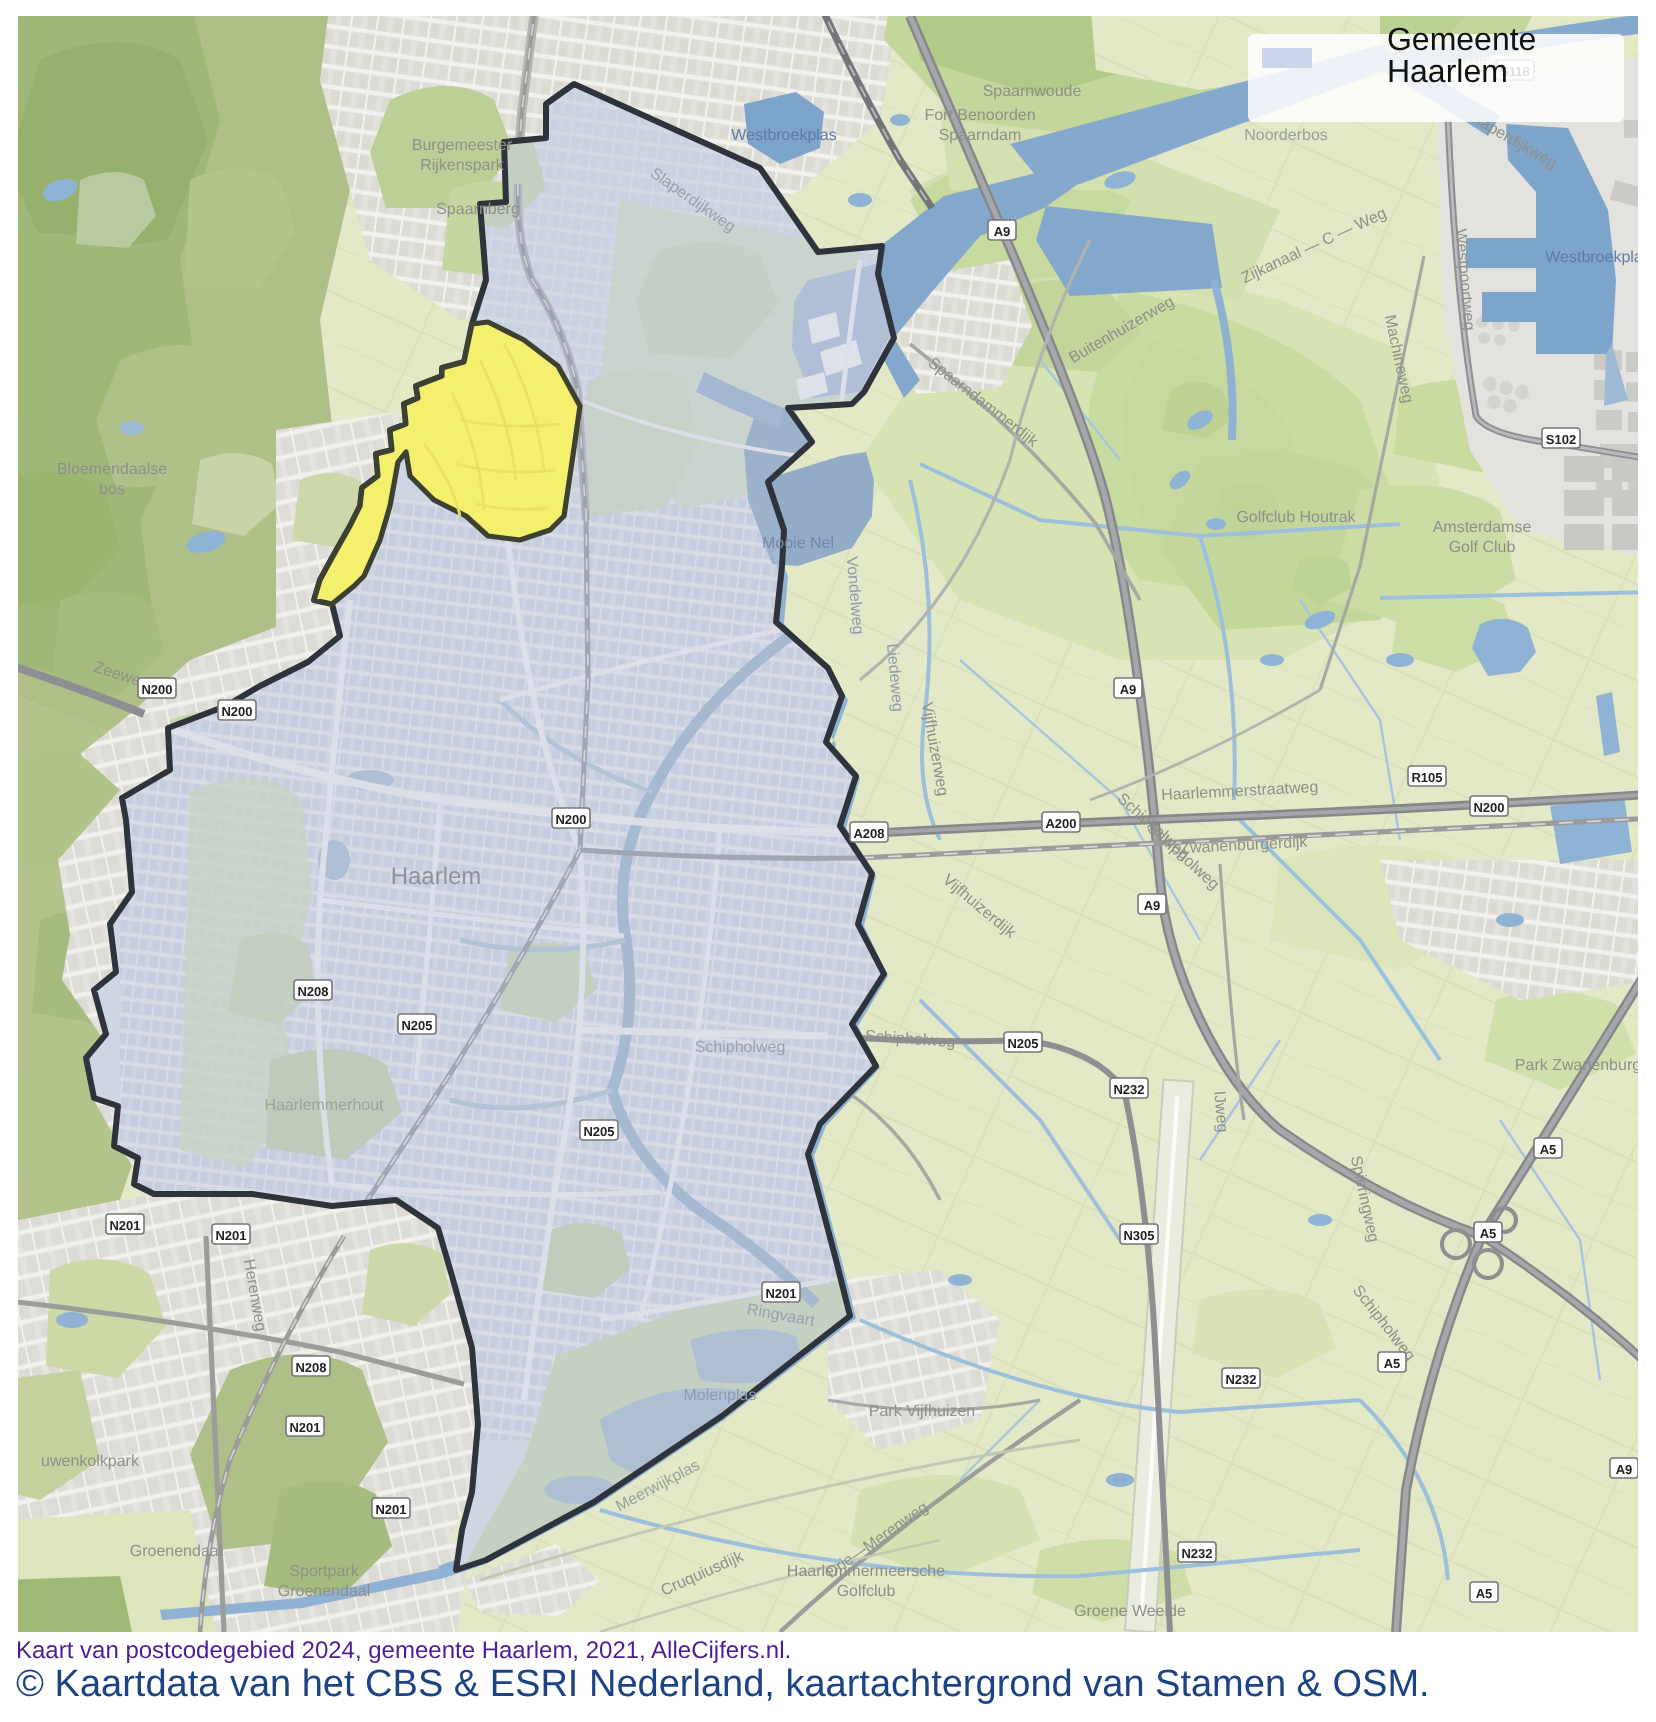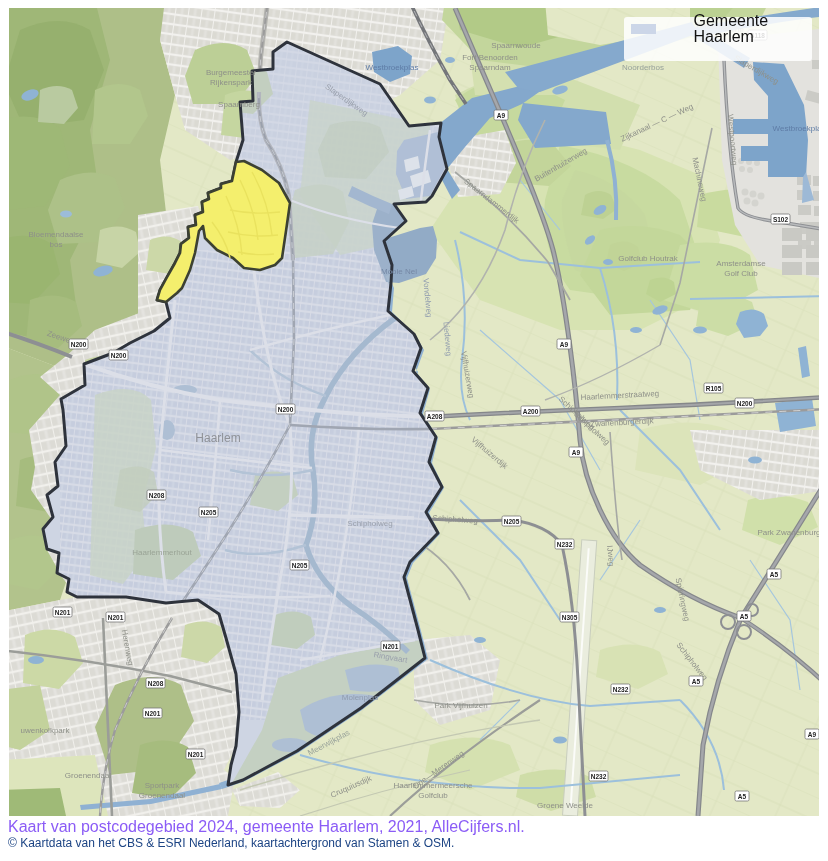--- a/index.html
+++ b/index.html
@@ -6,22 +6,22 @@
   body{width:828px;height:861px;overflow:hidden;font-family:"Liberation Sans",sans-serif;}
   #map{position:relative;width:828px;height:816px;overflow:hidden;}
   #legend{position:absolute;top:17px;left:624px;width:188px;height:44px;
     background:rgba(255,255,255,0.85);border-radius:3px;z-index:10;}
   .lrow{display:flex;align-items:center;height:20px;margin-top:1.5px;gap:28px;}
   .sw{width:30px;height:10px;margin-left:7px;margin-right:9px;}
   .sw1{background:#ccd6e8;}
   .sw2{background:#fcfc4b;}
   .ltx{font-size:16px;color:#111;line-height:1;}
   #caption{width:828px;height:45px;background:#fff;}
-  #caption .l1{font-size:16px;color:#8b5cf6;padding:2px 4px 0 8px;}
-  #caption .l2{font-size:12px;color:#1c4484;padding:0 0 0 8px;}
+  #caption .l1{font-size:12px;color:#4c1d95;padding:2px 4px 0 8px;}
+  #caption .l2{font-size:19px;color:#1c4484;padding:0 0 0 8px;}
 </style>
 </head>
 <body>
 <div id="map">
 <div id="legend">
   <div class="lrow">
         <div class="sw sw1"></div>
         <div class="ltx">Gemeente Haarlem</div>
       </div>
 </div>

